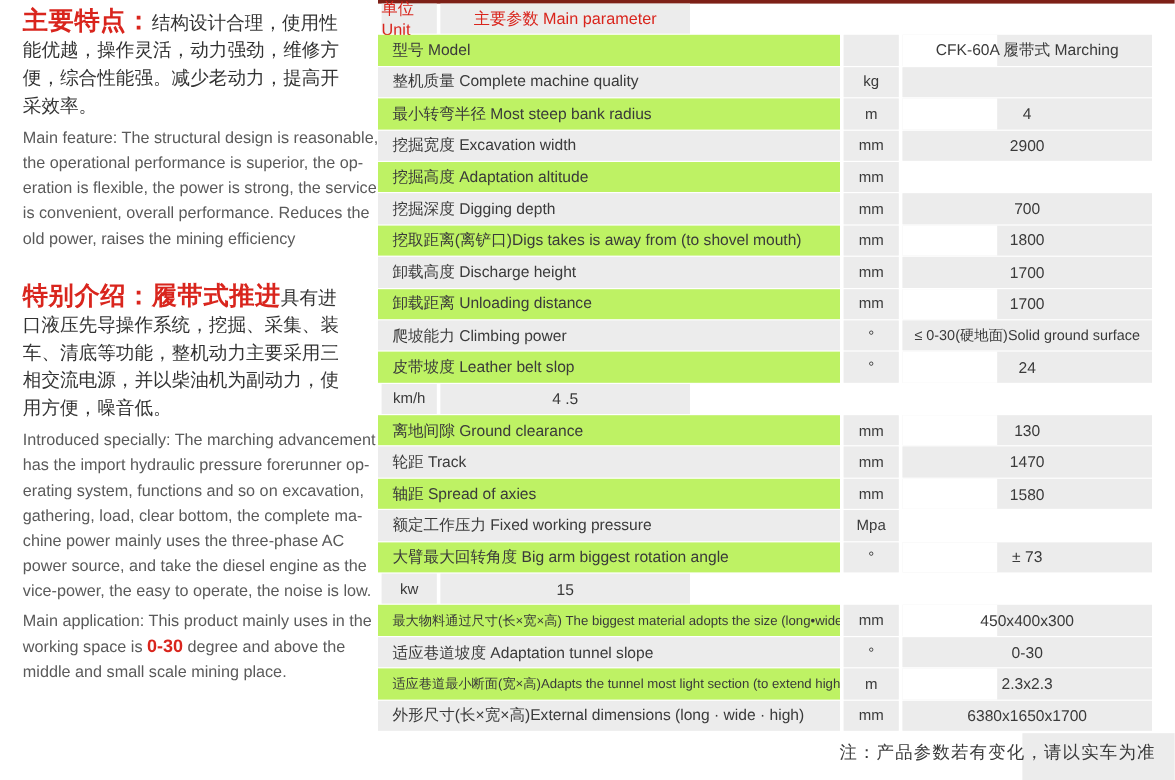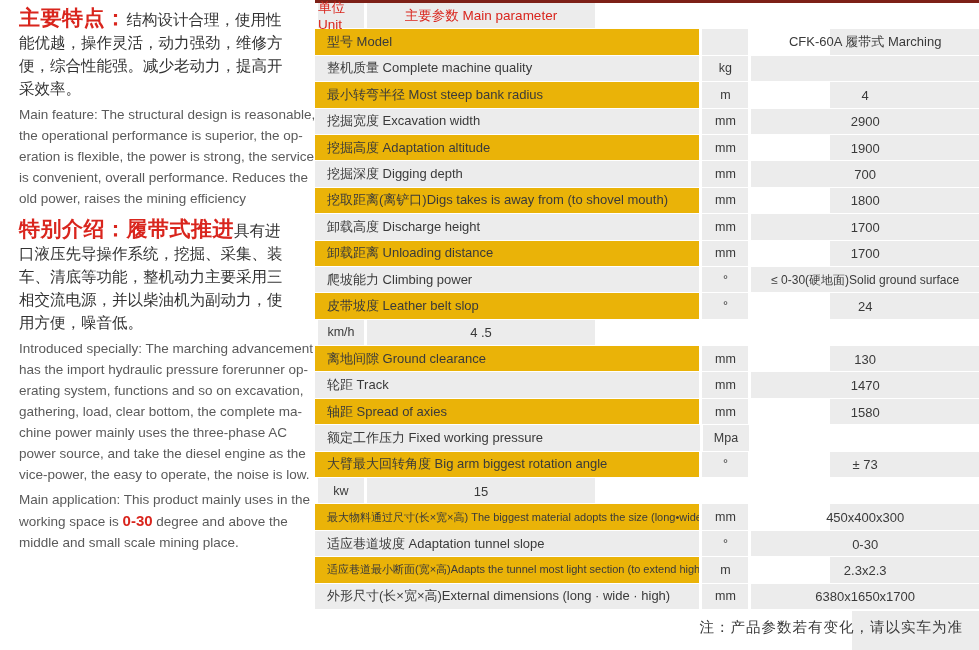--- a/index.html
+++ b/index.html
@@ -6,41 +6,41 @@
   body { font-family: "Liberation Sans", "DejaVu Sans", sans-serif; }
   .page { position:relative; width:979px; height:650px; background:#ffffff; overflow:hidden; }
 
   
   .left-col { position:absolute; left:19px; top:6px; width:302px; }
   .para { white-space:pre-line; }
   .para.cn { font-size:15.5px; line-height:23px; color:#333333; }
   .para.en { font-size:13.5px; line-height:21px; color:#5a5a5a; }
   .para.big { line-height:26px; }
   .para + .para { margin-top:4px; }
-  .para.en + .para.cn { margin-top:8px; }
+  .para.en + .para.cn { margin-top:26px; }
   .seg-head { color:#d9251d; font-weight:bold; font-size:21px; letter-spacing:0.5px; }
   .seg-redcn { color:#d9251d; font-weight:bold; font-size:19px; }
   .seg-reden { color:#d9251d; font-weight:bold; font-size:15px; }
 
   
   .spec-table { position:absolute; left:315px; top:0; width:664px; height:650px; }
   .topline { position:absolute; left:0; top:0; width:664px; height:3px; background:#7d2017; }
   .tbody { position:absolute; left:0; top:3px; width:664px; }
   .thead, .row { display:flex; height:25.4px; margin-bottom:1px; }
   .cell { box-sizing:border-box; }
   .cell.label { width:385px; padding-left:12px; display:flex; align-items:center;
                 white-space:nowrap; font-size:13px; color:#3a3a3a; overflow:hidden; }
   .cell.label.cond { font-size:11px; }
   .cell.unit { width:46px; margin-left:3px; background:#ececec; display:flex;
                align-items:center; justify-content:center; font-size:12.5px; color:#3a3a3a; }
-  .cell.value { width:228px; margin-left:3px; position:relative; background:#ececec;
+  .cell.value { width:208px; margin-left:3px; position:relative; background:#ececec;
                 font-size:13px; color:#3a3a3a; }
   .thead .cell { background:#ececec; color:#d9251d; font-size:13.5px; }
   .thead .cell.value { display:flex; align-items:center; justify-content:center; }
-  .row.w .cell.label { background:#eab308;text-align:right; }
+  .row.w .cell.label { background:#bef264;text-align:right; }
   .row.g .cell.label { background:#ececec; }
   .vbox { position:absolute; left:0; top:0; width:79px; height:100%; background:#ffffff; display:none; }
   .row.w .vbox { display:block; }
   .vtext { position:absolute; left:0; right:0; top:50%; transform:translateY(-50%);
            text-align:center; white-space:nowrap; }
   .vtext.condv { font-size:12px; }
 
   .gray-band { position:absolute; left:537px; top:611px; width:127px; height:39px;
                background:#ececec; z-index:1; }
   .note { position:absolute; top:618px; right:16px; font-size:14.5px; color:#3a3a3a;
@@ -112,24 +112,20 @@
           <div class="row g">
             <div class="cell label">挖掘宽度 Excavation width</div>
             <div class="cell unit">mm</div>
             <div class="cell value">
               <div class="vtext">2900</div>
             </div>
           </div>
           <div class="row w">
             <div class="cell label">挖掘高度 Adaptation altitude</div>
             <div class="cell unit">mm</div>
-            <div class="cell value">
-              <div class="vbox"></div>
-              <div class="vtext">1900</div>
-            </div>
           </div>
           <div class="row g">
             <div class="cell label">挖掘深度 Digging depth</div>
             <div class="cell unit">mm</div>
             <div class="cell value">
               <div class="vtext">700</div>
             </div>
           </div>
           <div class="row w">
             <div class="cell label">挖取距离(离铲口)Digs takes is away from (to shovel mouth)</div>

